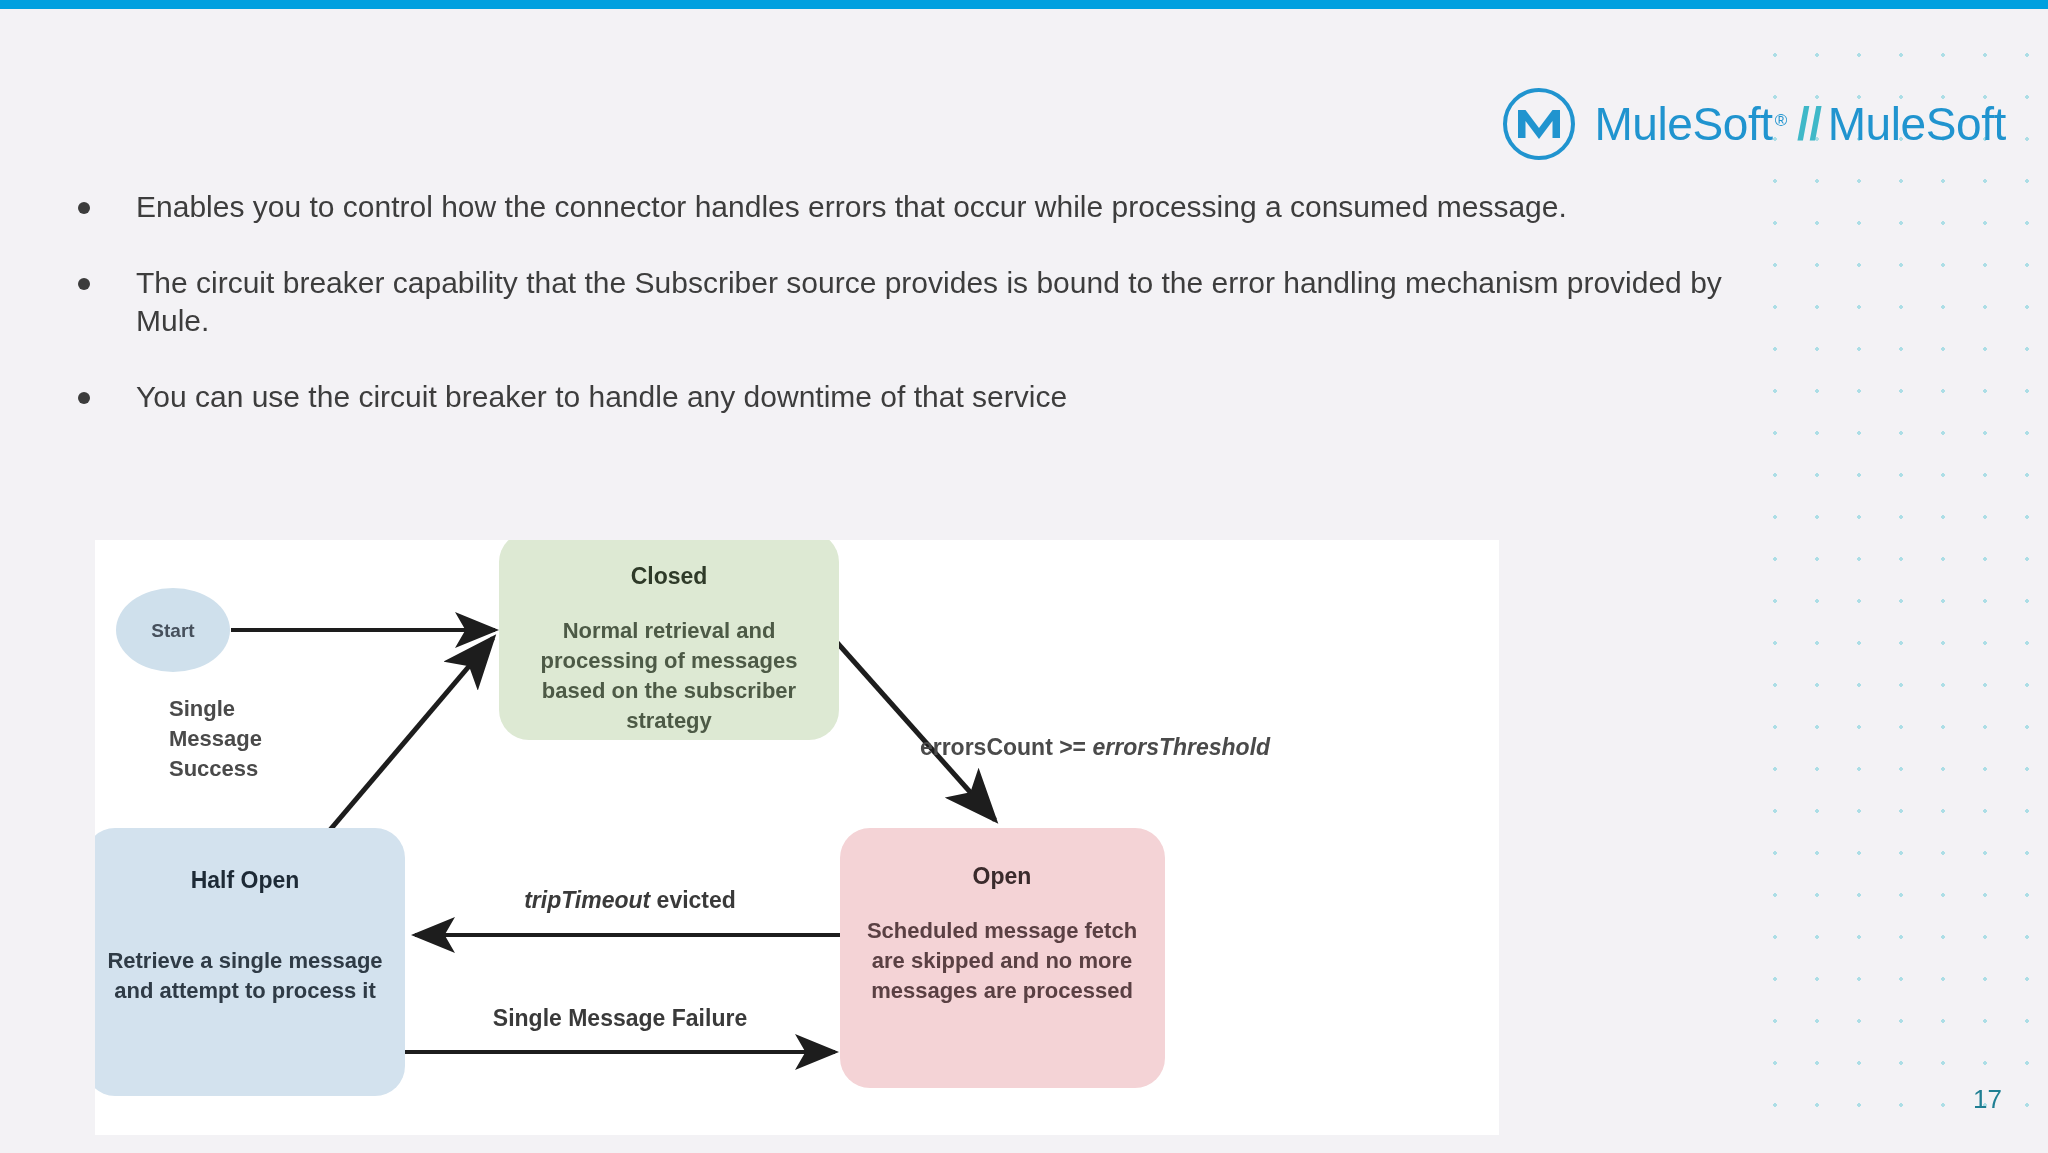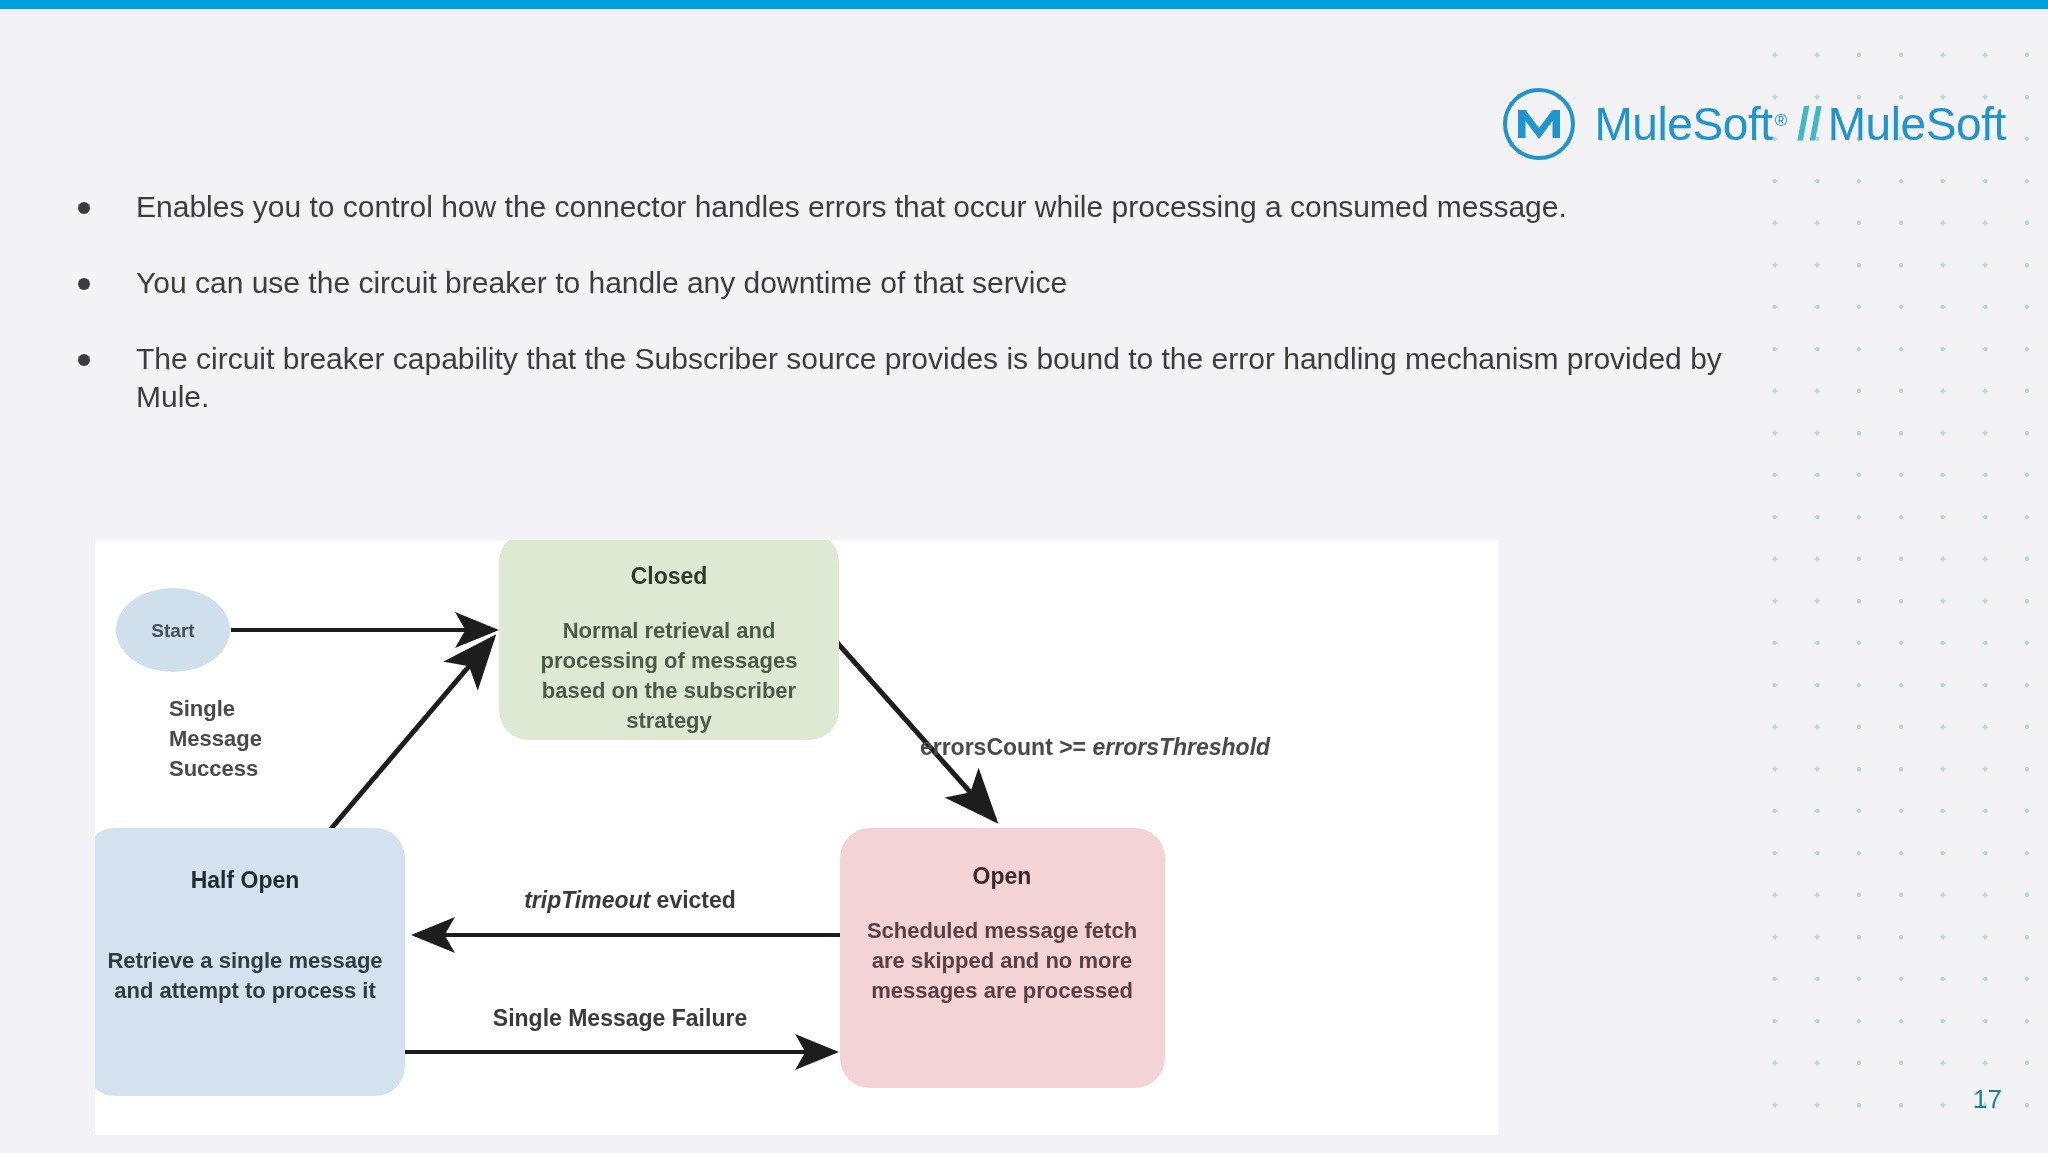--- a/index.html
+++ b/index.html
@@ -152,25 +152,25 @@
     </div>
   </div>
 
   <div id="bullets">
     <div class="bullet-row">
       <span class="bullet-dot"></span>
       <span class="bullet-text">Enables you to control how the connector handles errors that occur while processing a consumed message.</span>
     </div>
     <div class="bullet-row">
       <span class="bullet-dot"></span>
-      <span class="bullet-text">You can use the circuit breaker to handle any downtime of that service</span>
+      <span class="bullet-text">The circuit breaker capability that the Subscriber source provides is bound to the error handling mechanism provided by Mule.</span>
     </div>
     <div class="bullet-row">
       <span class="bullet-dot"></span>
-      <span class="bullet-text">The circuit breaker capability that the Subscriber source provides is bound to the error handling mechanism provided by Mule.</span>
+      <span class="bullet-text">You can use the circuit breaker to handle any downtime of that service</span>
     </div>
   </div>
 
   <div id="diagram-panel">
     <svg id="diagram-svg" viewBox="0 0 1404 595" xmlns="http://www.w3.org/2000/svg">
       <defs>
         <marker id="arrowhead" markerWidth="11" markerHeight="9" refX="10" refY="4.5" orient="auto" markerUnits="strokeWidth">
           <path d="M0,0 L11,4.5 L0,9 L2.6,4.5 Z" fill="#1d1d1d"></path>
         </marker>
       </defs>

